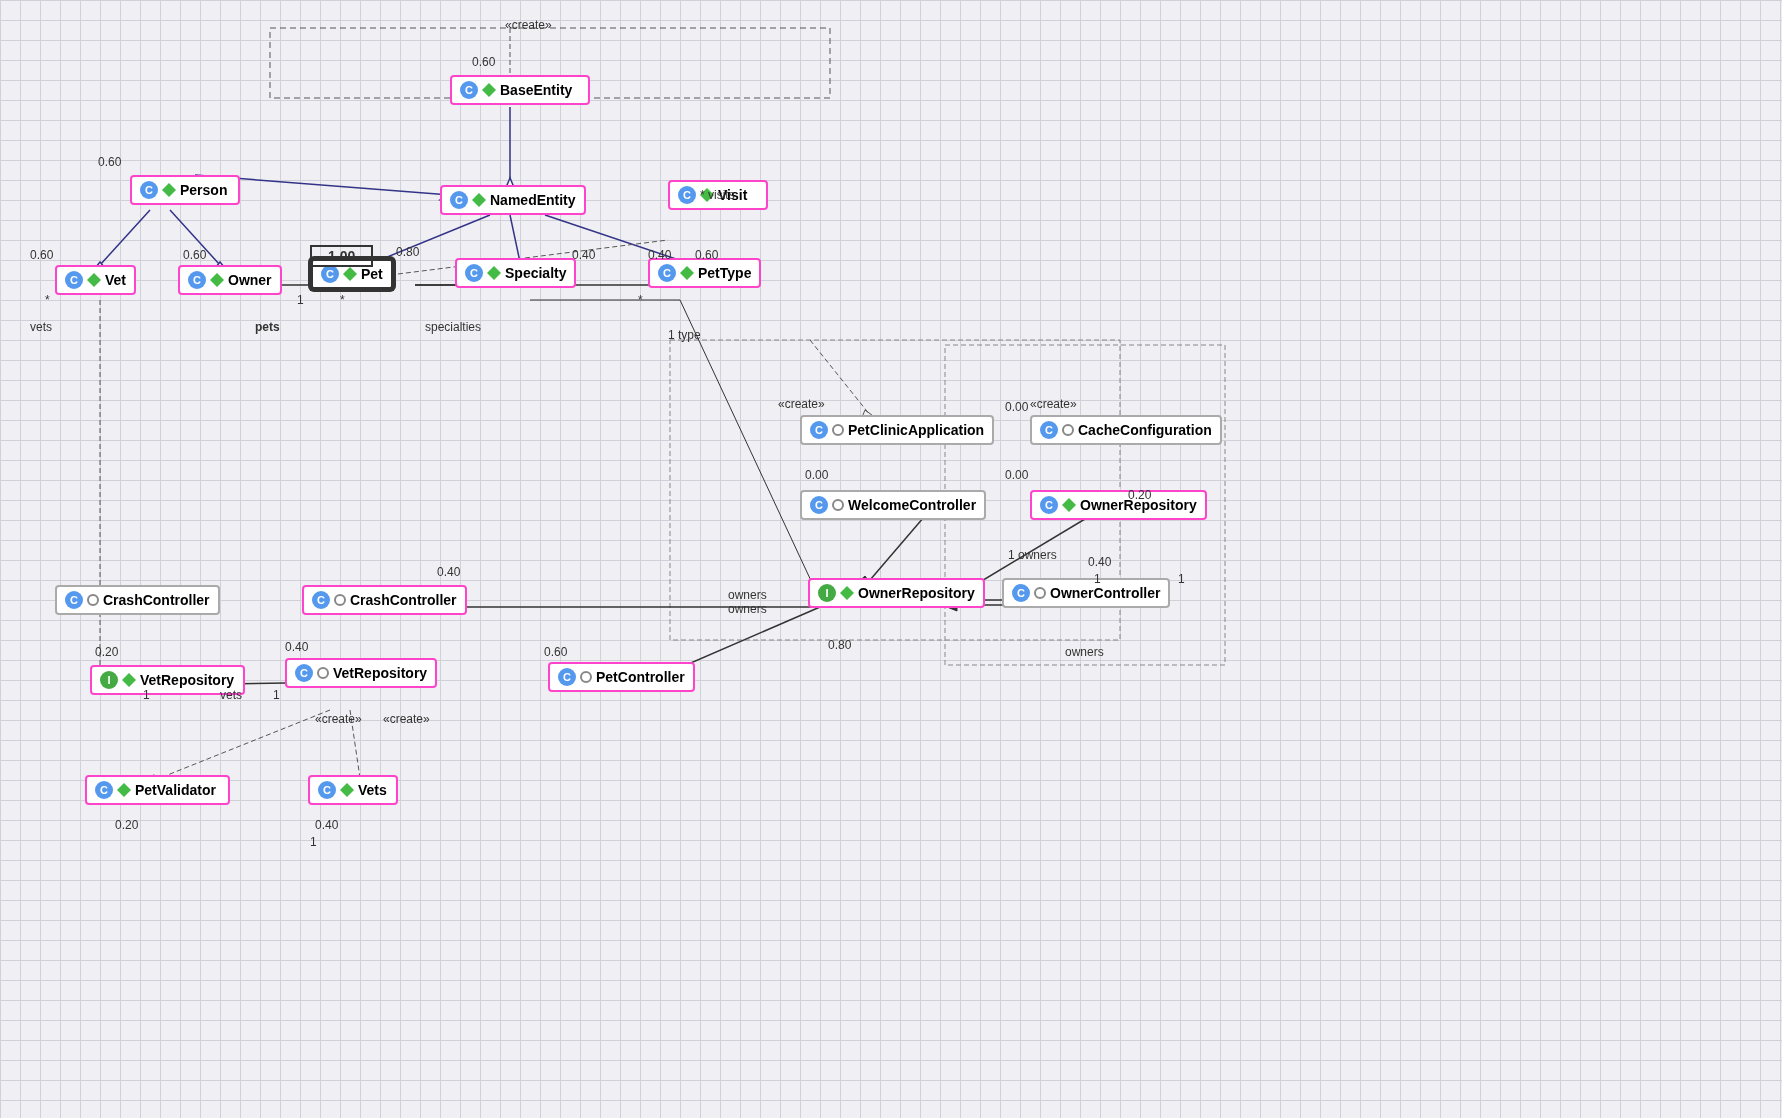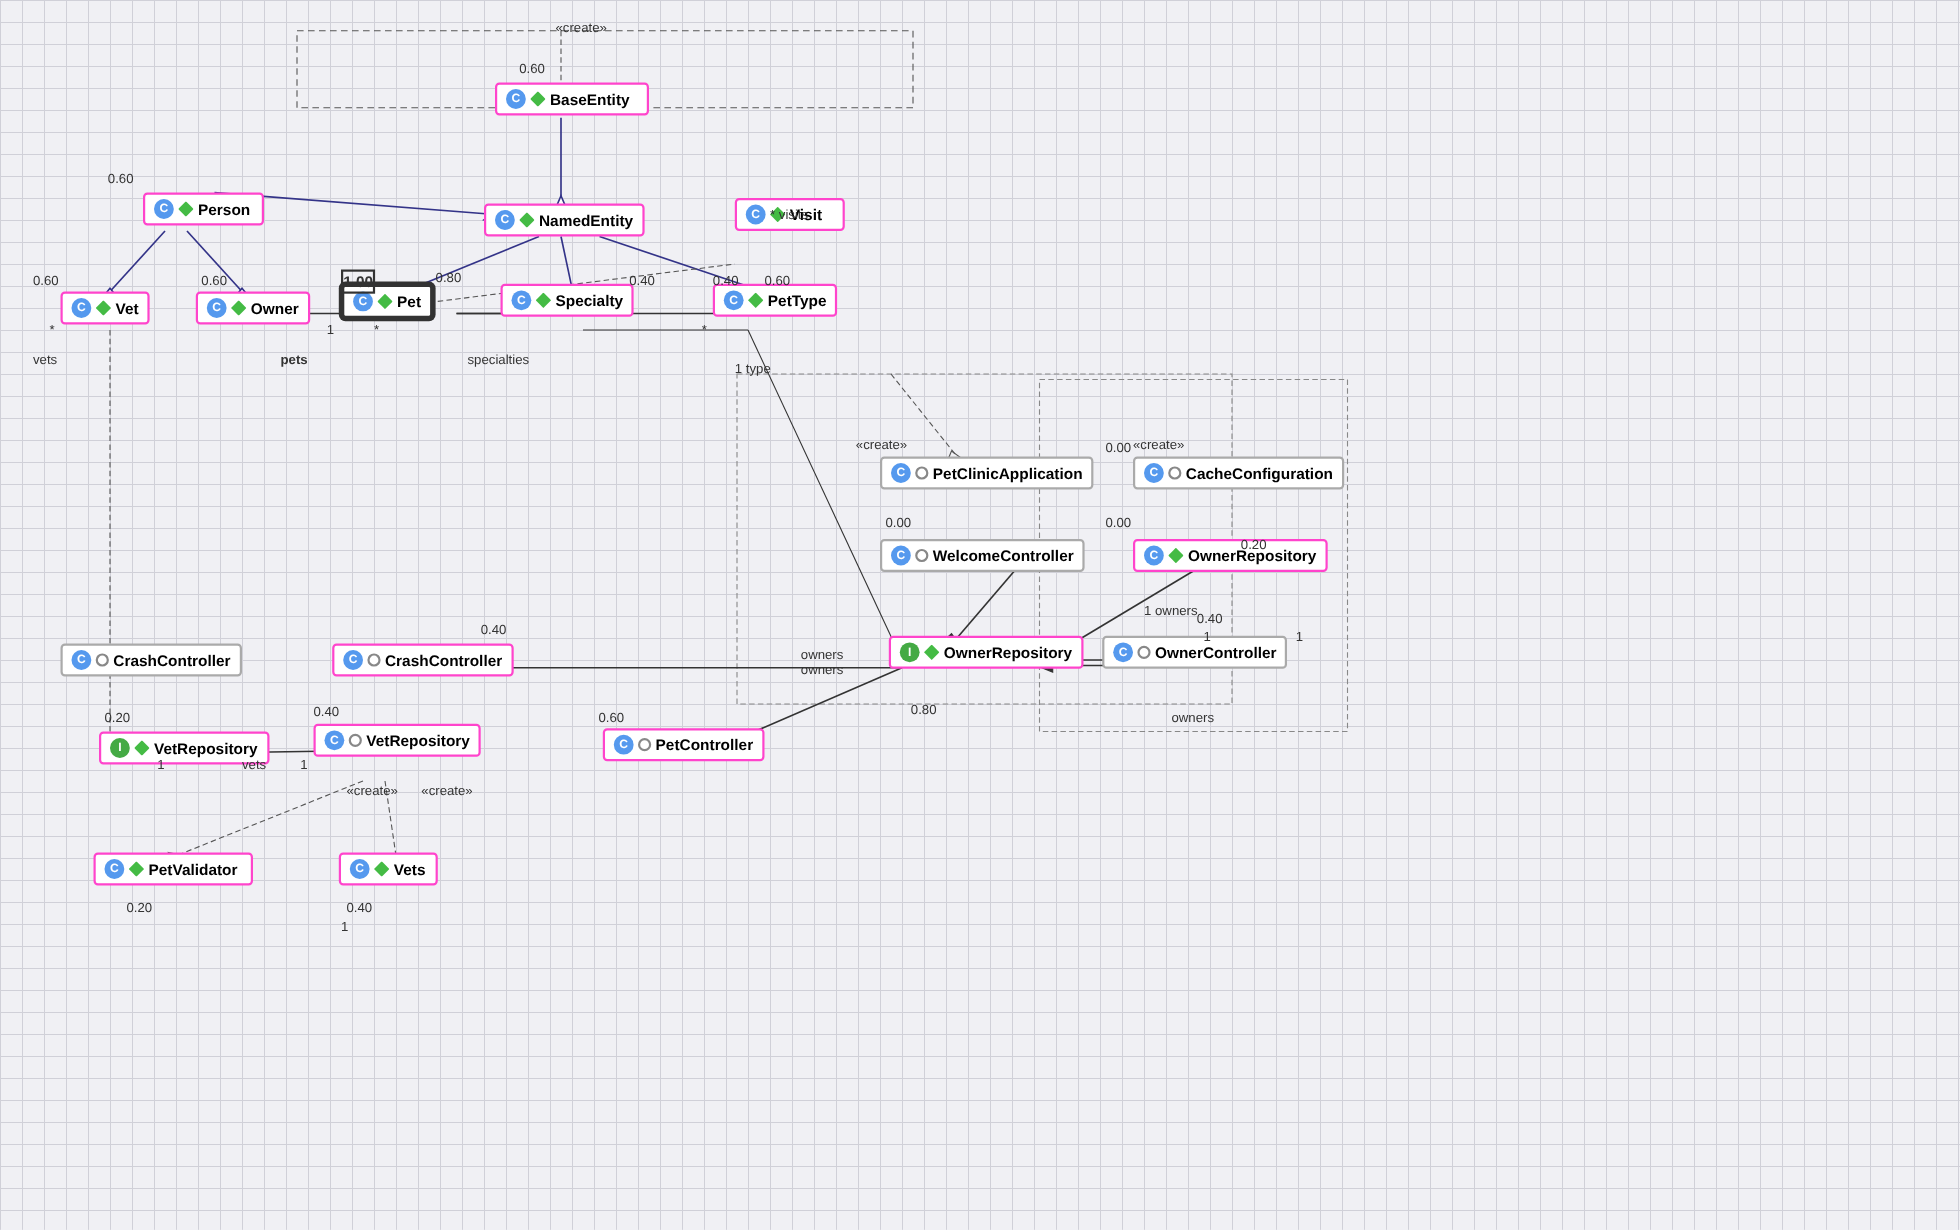--- a/index.html
+++ b/index.html
@@ -306,21 +306,21 @@
   </div>
 
   <span class="label" style="left:472px; top:55px;">0.60</span>
   <span class="label" style="left:98px; top:155px;">0.60</span>
   <span class="label" style="left:396px; top:245px;">0.80</span>
   <span class="label" style="left:30px; top:248px;">0.60</span>
   <span class="label" style="left:183px; top:248px;">0.60</span>
   <span class="label" style="left:572px; top:248px;">0.40</span>
   <span class="label" style="left:648px; top:248px;">0.40</span>
   <span class="label" style="left:695px; top:248px;">0.60</span>
-  <span class="label" style="left:310px; top:245px; border: 2px solid #333; padding: 1px 0; font-weight:bold; font-size:14px;">1.00</span>
+  <span class="label" style="left:310px; top:245px; border: 2px solid #333; padding: 1px 16px; font-weight:bold; font-size:14px;">1.00</span>
   <span class="label" style="left:45px; top:293px;">*</span>
   <span class="label" style="left:297px; top:293px;">1</span>
   <span class="label" style="left:340px; top:293px;">*</span>
   <span class="label" style="left:638px; top:293px;">*</span>
   <span class="label" style="left:30px; top:320px;">vets</span>
   <span class="label" style="left:255px; top:320px;font-weight:bold;">pets</span>
   <span class="label" style="left:425px; top:320px;">specialties</span>
   <span class="label" style="left:668px; top:328px;">1 type</span>
   <span class="label" style="left:700px; top:188px;">* visits</span>
   <span class="label" style="left:505px; top:18px;">«create»</span>
@@ -335,21 +335,21 @@
   <span class="label" style="left:285px; top:640px;">0.40</span>
   <span class="label" style="left:437px; top:565px;">0.40</span>
   <span class="label" style="left:544px; top:645px;">0.60</span>
   <span class="label" style="left:828px; top:638px;">0.80</span>
   <span class="label" style="left:1128px; top:488px;">0.20</span>
   <span class="label" style="left:1088px; top:555px;">0.40</span>
   <span class="label" style="left:1094px; top:572px;">1</span>
   <span class="label" style="left:1178px; top:572px;">1</span>
   <span class="label" style="left:728px; top:588px;">owners</span>
   <span class="label" style="left:728px; top:602px;">owners</span>
-  <span class="label" style="left:1040px; top:548px;">1 owners</span>
+  <span class="label" style="left:1008px; top:548px;">1 owners</span>
   <span class="label" style="left:1065px; top:645px;">owners</span>
   <span class="label" style="left:143px; top:688px;">1</span>
   <span class="label" style="left:273px; top:688px;">1</span>
   <span class="label" style="left:220px; top:688px;">vets</span>
   <span class="label" style="left:115px; top:818px;">0.20</span>
   <span class="label" style="left:315px; top:818px;">0.40</span>
   <span class="label" style="left:310px; top:835px;">1</span>
 
 </div>
 

